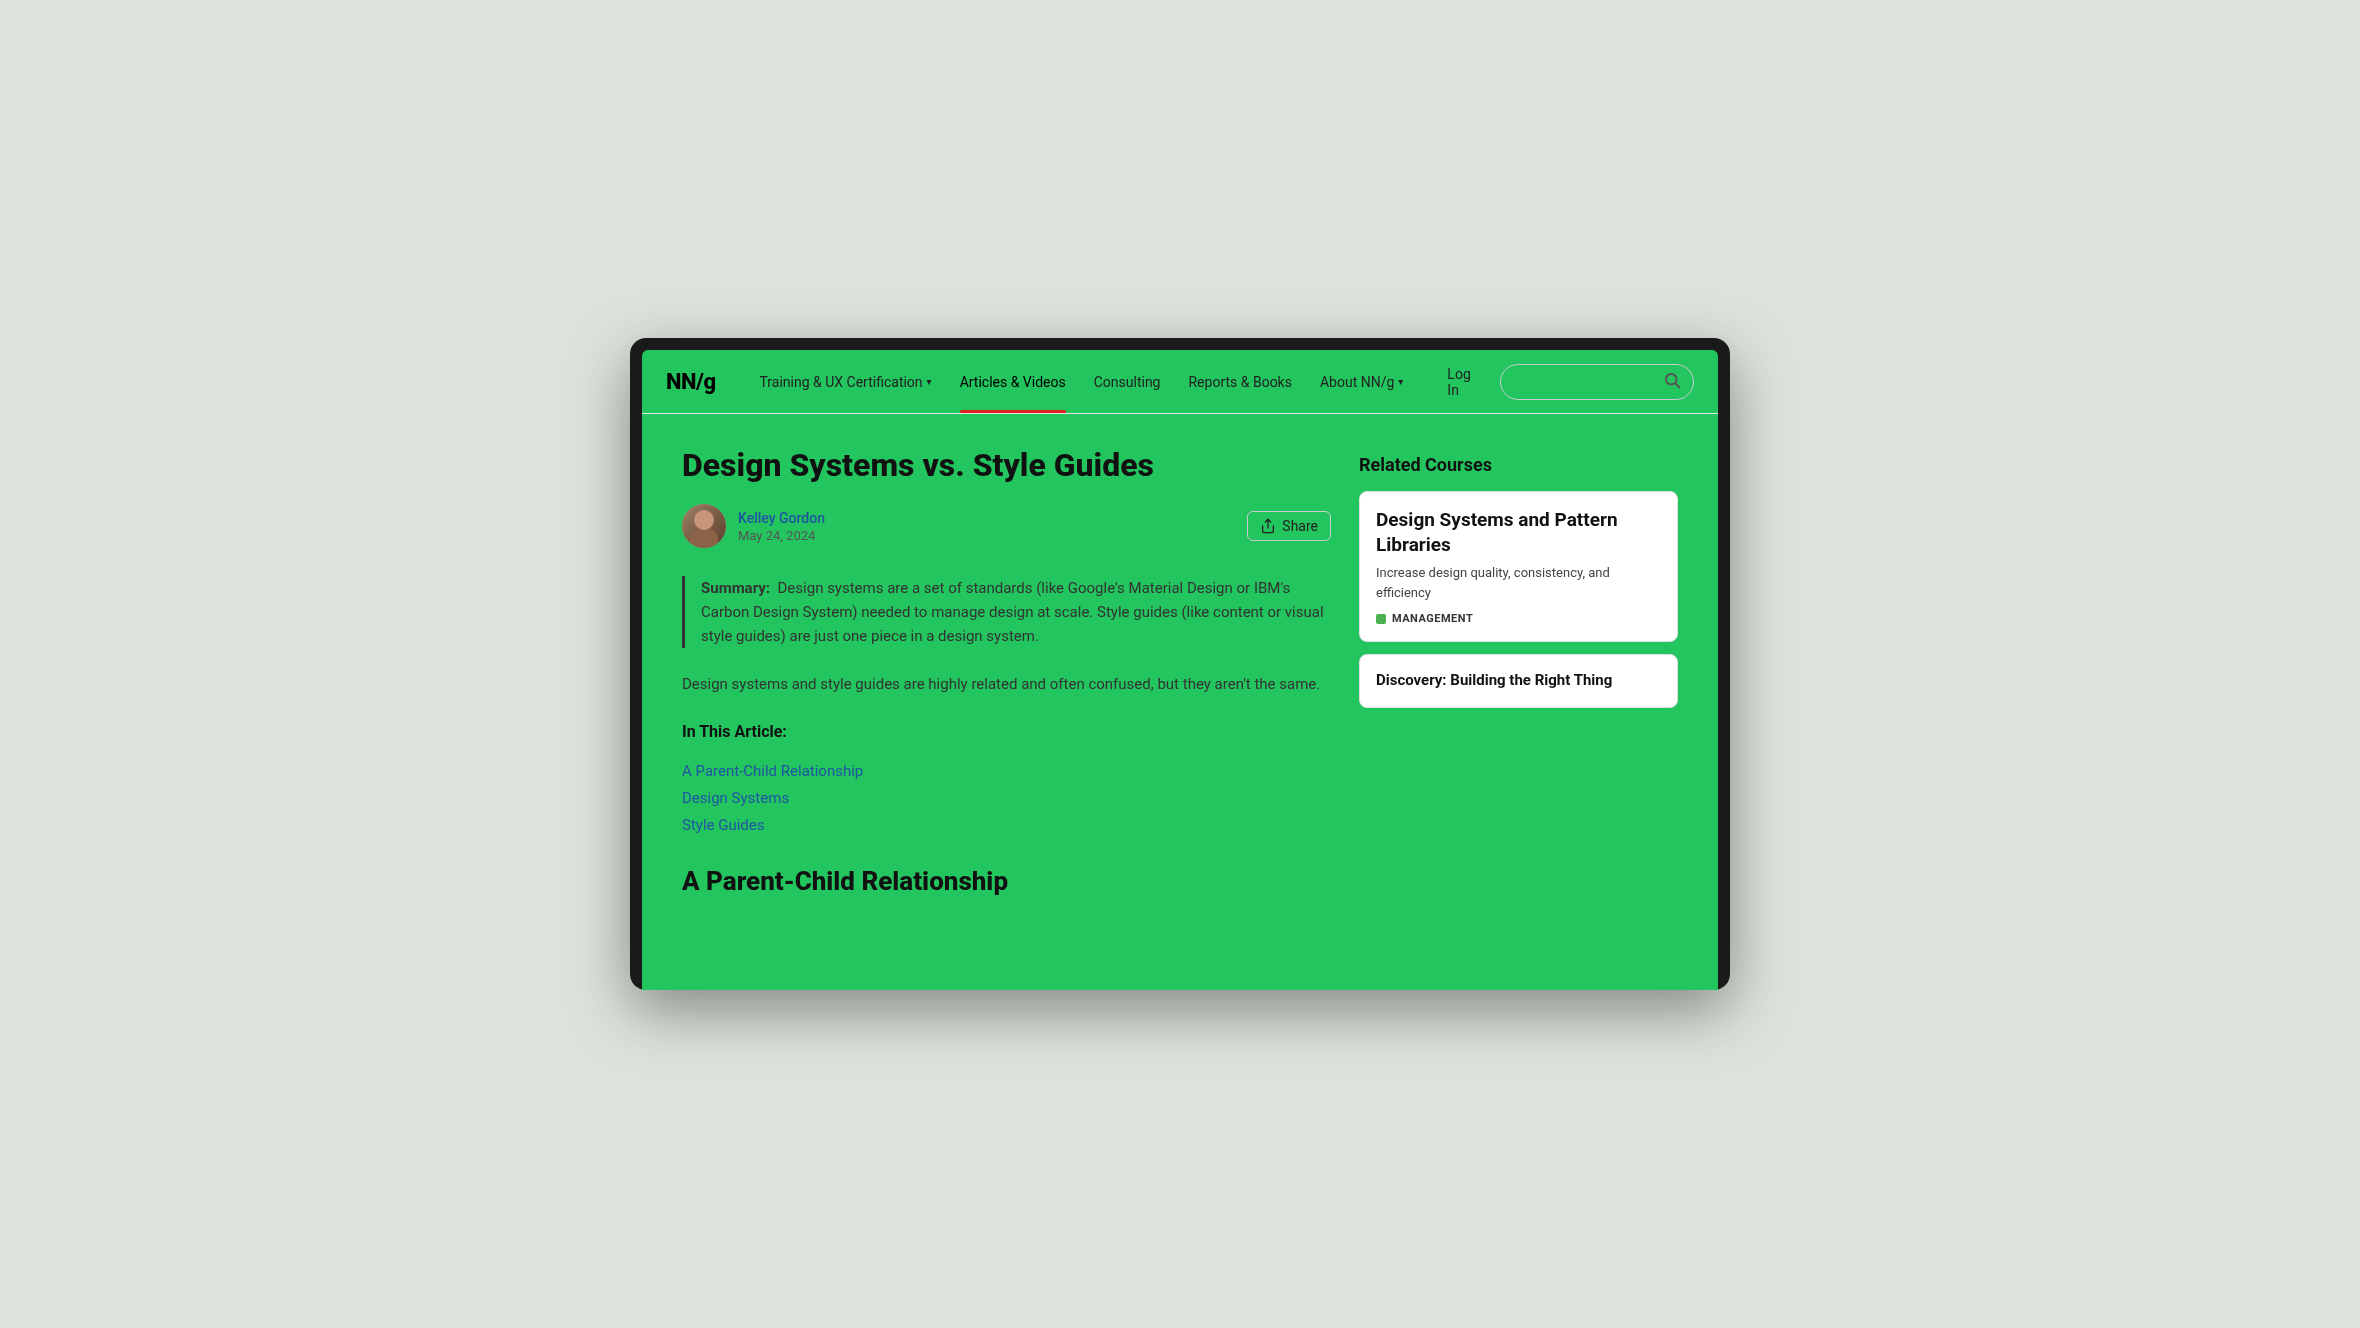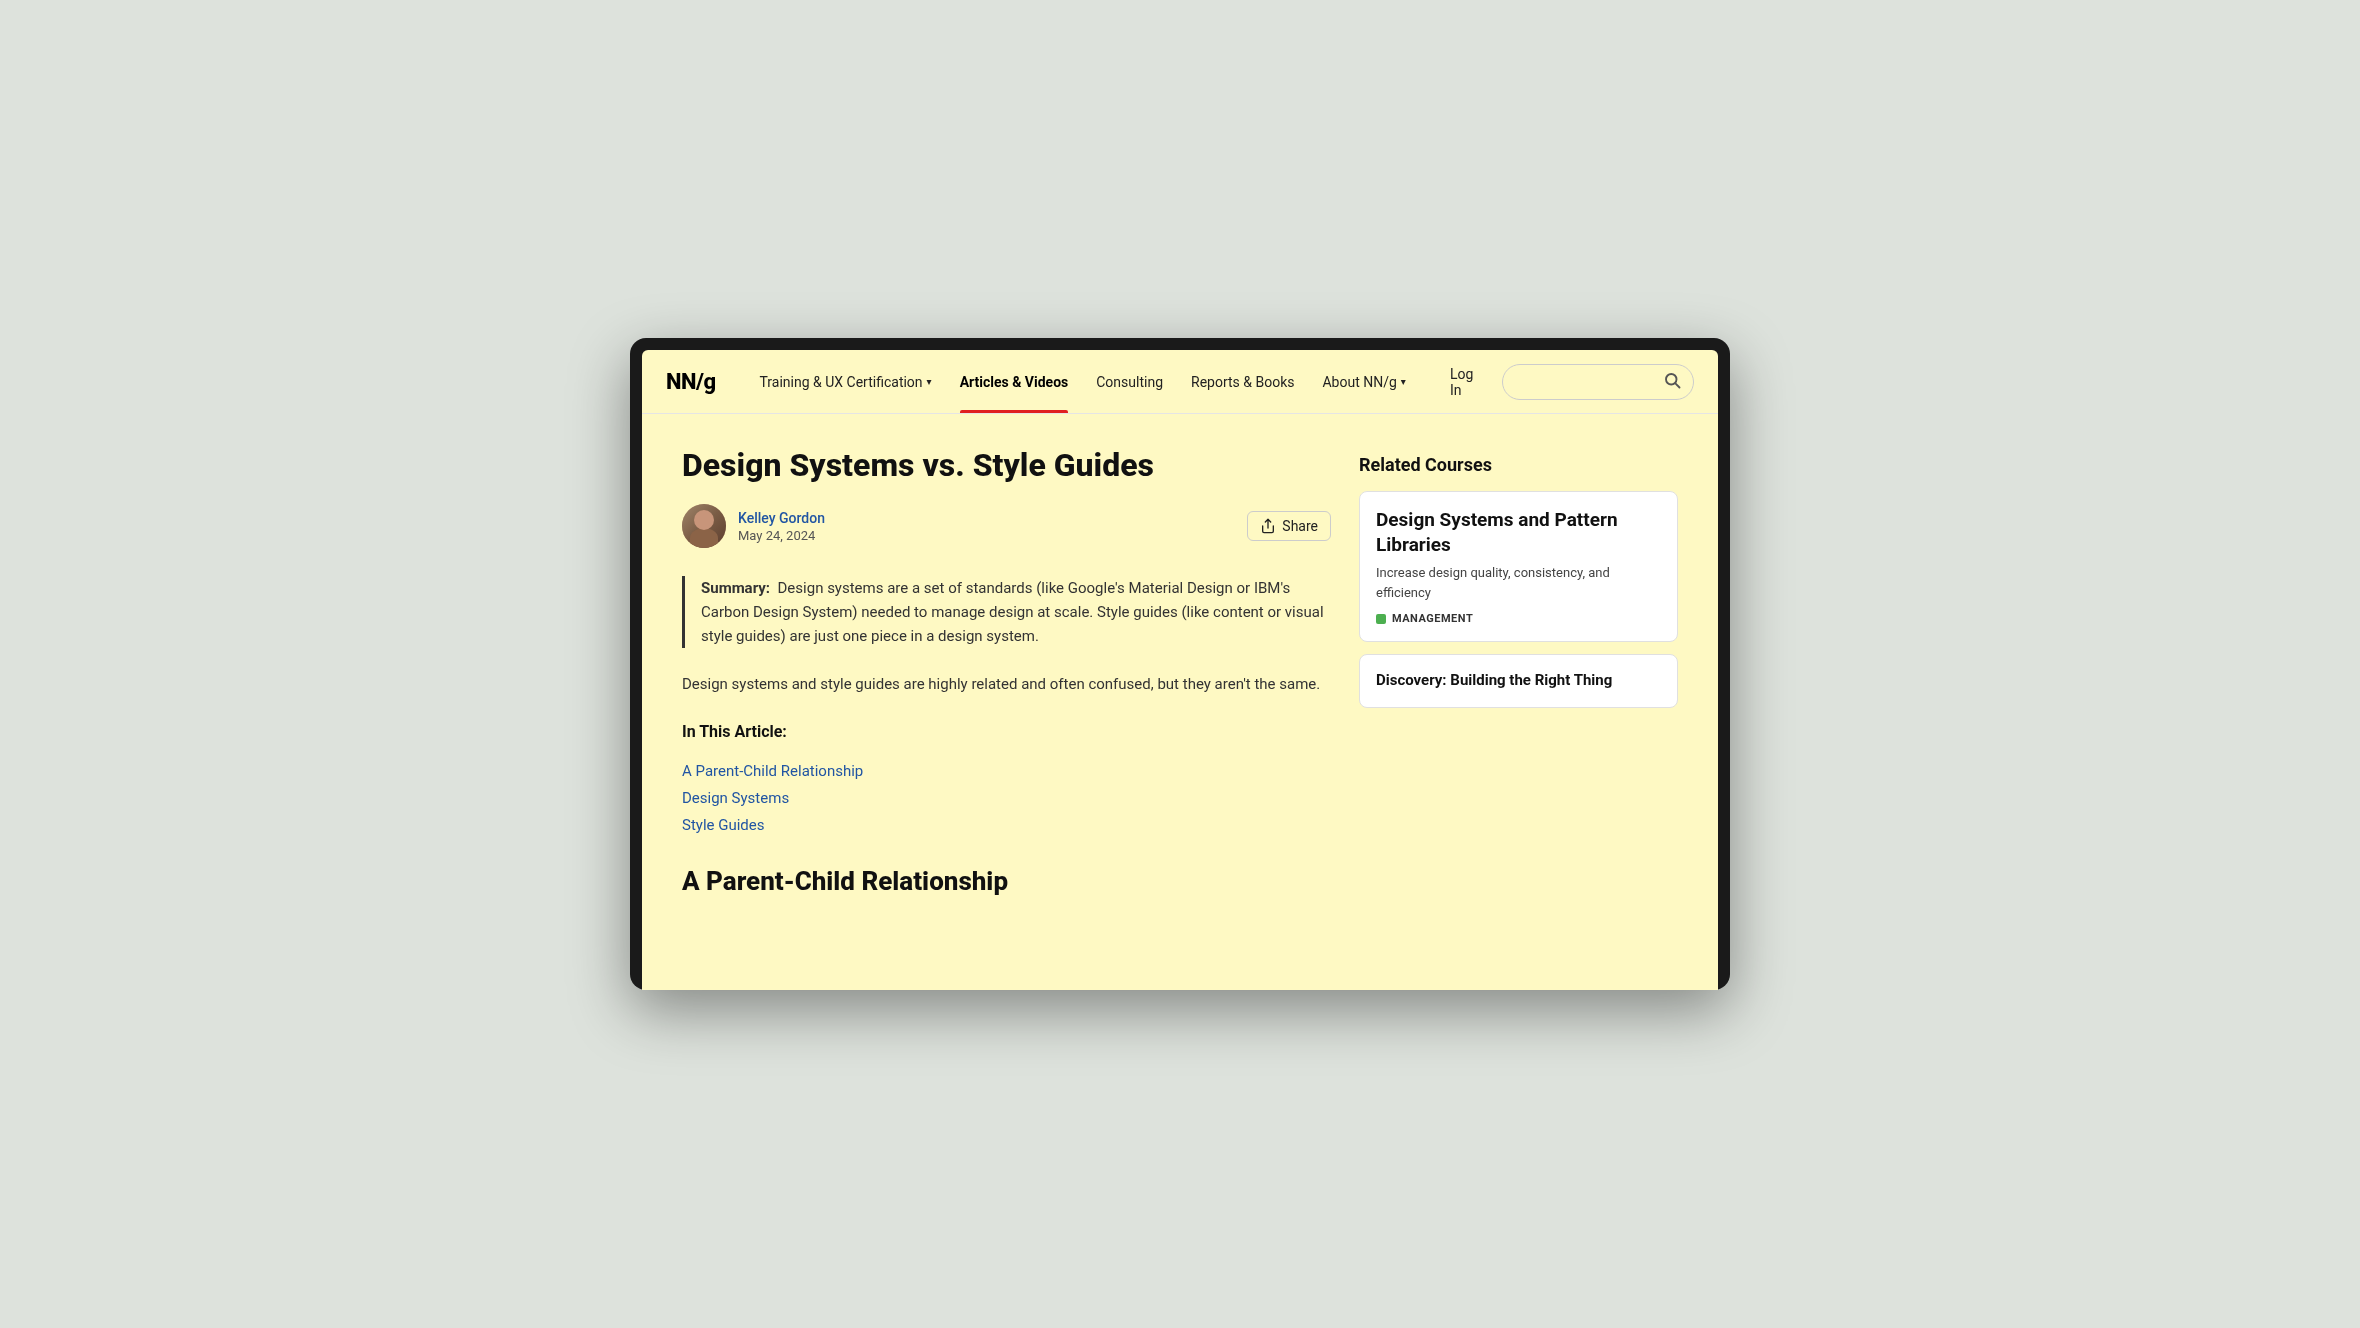--- a/index.html
+++ b/index.html
@@ -15,21 +15,21 @@
 
     .monitor-wrapper {
       width: 1100px;
       background: #1a1a1a;
       border-radius: 16px;
       padding: 12px 12px 0 12px;
       box-shadow: 0 20px 60px rgba(0,0,0,0.4);
     }
 
     .browser-window {
-      background: #fef9c3;
+      background: #22c55e;
       border-radius: 6px 6px 0 0;
       overflow: hidden;
       min-height: 640px;
     }
 
     
     .navbar {
       display: flex;
       align-items: center;
       padding: 0 24px;
@@ -61,21 +61,21 @@
       font-size: 14px;
       color: #222;
       cursor: pointer;
       position: relative;
       white-space: nowrap;
       height: 100%;
     }
 
     .nav-item.active {
       color: #000;
-      font-weight: 700;
+      font-weight: 400;
     }
 
     .nav-item.active::after {
       content: '';
       position: absolute;
       bottom: 0;
       left: 12px;
       right: 12px;
       height: 3px;
       background: #e02020;

